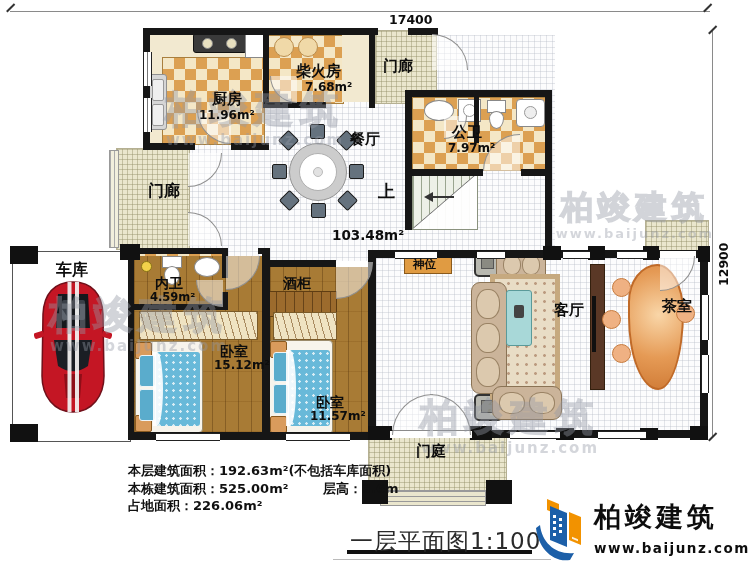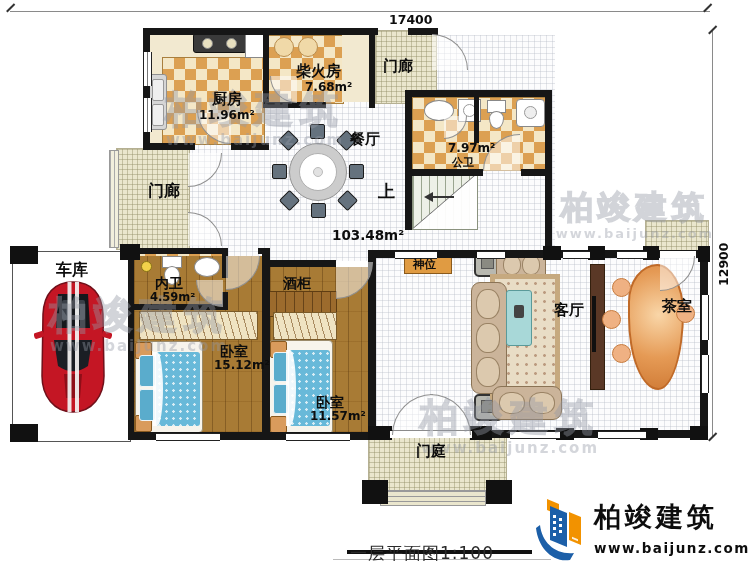--- a/index.html
+++ b/index.html
@@ -273,41 +273,49 @@
   <div class="wm" style="left:385px;top:392px;width:250px;">
     <div class="t1">柏竣建筑</div>
     <div class="t2">www.baijunz.com</div>
   </div>
 
   <div class="lbl" style="left:296px;top:64px;font-size:15px;z-index:5;"><span>柴火房</span></div>
   <div class="lbl" style="left:305px;top:81px;font-size:12px;z-index:5;"><span>7.68m²</span></div>
   <div class="lbl" style="left:212px;top:92px;font-size:15px;z-index:5;"><span>厨房</span></div>
   <div class="lbl" style="left:199px;top:109px;font-size:12px;z-index:5;"><span>11.96m²</span></div>
   <div class="lbl" style="left:383px;top:59px;font-size:15px;z-index:5;"><span>门廊</span></div>
-  <div class="lbl" style="left:452px;top:125px;font-size:11px;z-index:5;margin-top:32px;"><span>公卫</span></div>
+  <div class="lbl" style="left:452px;top:125px;font-size:15px;z-index:5;"><span>公卫</span></div>
   <div class="lbl" style="left:448px;top:142px;font-size:12px;z-index:5;"><span>7.97m²</span></div>
   <div class="lbl" style="left:350px;top:132px;font-size:15px;z-index:5;"><span>餐厅</span></div>
   <div class="lbl" style="left:378px;top:183px;font-size:17px;z-index:5;"><span>上</span></div>
   <div class="lbl" style="left:332px;top:228px;font-size:13.5px;z-index:5;"><span>103.48m²</span></div>
   <div class="lbl" style="left:413px;top:258px;font-size:11.5px;z-index:5;"><span>神位</span></div>
   <div class="lbl" style="left:148px;top:183px;font-size:16px;z-index:5;"><span>门廊</span></div>
   <div class="lbl" style="left:56px;top:262px;font-size:16px;z-index:5;"><span>车库</span></div>
   <div class="lbl" style="left:155px;top:276px;font-size:14px;z-index:5;"><span>内卫</span></div>
   <div class="lbl" style="left:150px;top:291px;font-size:11.5px;z-index:5;"><span>4.59m²</span></div>
   <div class="lbl" style="left:283px;top:276px;font-size:14px;z-index:5;"><span>酒柜</span></div>
   <div class="lbl" style="left:220px;top:344px;font-size:14px;z-index:5;"><span>卧室</span></div>
   <div class="lbl" style="left:214px;top:359px;font-size:12px;z-index:5;"><span>15.12m²</span></div>
   <div class="lbl" style="left:316px;top:395px;font-size:14px;z-index:5;"><span>卧室</span></div>
   <div class="lbl" style="left:310px;top:410px;font-size:12px;z-index:5;"><span>11.57m²</span></div>
   <div class="lbl" style="left:554px;top:303px;font-size:15px;z-index:5;"><span>客厅</span></div>
   <div class="lbl" style="left:662px;top:299px;font-size:15px;z-index:5;"><span>茶室</span></div>
   <div class="lbl" style="left:416px;top:444px;font-size:15px;z-index:5;"><span>门庭</span></div>
 
-
-  <div class="lbl" style="left:350px;top:545px;font-size:17px;font-weight:400;color:#2a2a2a;letter-spacing:1px;z-index:5;text-align:right;">一层平面图1:100</div>
+  <div class="abs" style="left:128px;top:462px;z-index:5;">
+    <div class="stats-line">本层建筑面积：192.63m²(不包括车库面积)</div>
+    <div class="stats-line">
+      <span>本栋建筑面积：525.00m²</span>
+      <span style="margin-left:30px;">层高：3.6m</span>
+    </div>
+    <div class="stats-line">占地面积：226.06m²</div>
+  </div>
+
+  <div class="lbl" style="left:350px;top:529px;font-size:23px;font-weight:400;color:#2a2a2a;letter-spacing:1px;z-index:5;text-align:right;">一层平面图1:100</div>
   <div class="abs" style="left:347px;top:550px;width:185px;height:4px;background:#111;"></div>
   <div class="abs" style="left:333px;top:559px;width:218px;height:1px;background:#bbb;"></div>
 
   <div class="abs" style="left:533px;top:495px;width:54px;height:68px;z-index:5;">
     <svg width="54" height="68" viewBox="0 0 54 68">
       <path d="M14,4 L26,9 L26,20 L14,15 Z" fill="#f29200"></path>
       <path d="M17,11 L34,18 L34,52 L17,45 Z" fill="#1c5fa8"></path>
       <rect x="20" y="20" width="3" height="3" fill="#fff"></rect>
         <rect x="20" y="26" width="3" height="3" fill="#fff"></rect>
       <rect x="20" y="32" width="3" height="3" fill="#fff"></rect>

